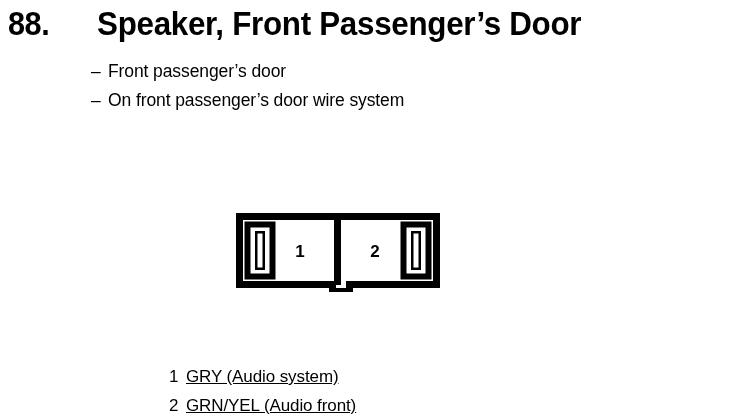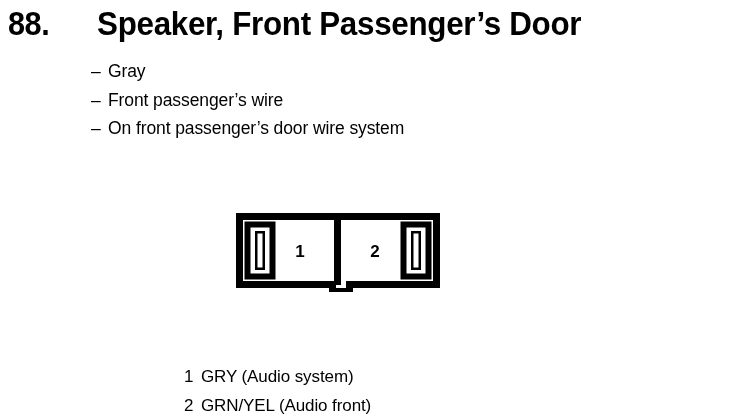--- a/index.html
+++ b/index.html
@@ -85,23 +85,24 @@
     font-family: "Liberation Sans", sans-serif;
     font-size: 17px;
     font-weight: bold;
     fill: #000000;
     text-anchor: middle;
   }
 
   
   .legend {
     position: absolute;
-    left: 184px;
+    left: 169px;
     top: 362px;
     width: 400px;
+    text-decoration: underline;
   }
   .legend-line {
     display: block;
     font-size: 17px;
     line-height: 29px;
     white-space: nowrap;
     letter-spacing: -0.1px;
   }
   .legend-pin {
     display: inline-block;
@@ -111,24 +112,21 @@
 </head>
 <body>
 
 <div class="title-row">
   <span class="title-num">88.</span>
   <span class="title-text">Speaker, Front Passenger’s Door</span>
 </div>
 
 <div class="bullets">
   <span class="bullet-line">
-    <span class="bullet-dash">–</span><span>Gray</span>
-  </span>
-  <span class="bullet-line">
-    <span class="bullet-dash">–</span><span>Front passenger’s wire</span>
+    <span class="bullet-dash">–</span><span>Front passenger’s door</span>
   </span>
   <span class="bullet-line">
     <span class="bullet-dash">–</span><span>On front passenger’s door wire system</span>
   </span>
 </div>
 
 <div class="connector">
   <svg class="conn-svg" width="204" height="80" viewBox="0 0 204 80">
 
     <path fill="none" stroke="#000000" stroke-width="7" d="M 3.5 4.5 L 200.5 4.5 L 200.5 72.5 L 113.5 72.5

